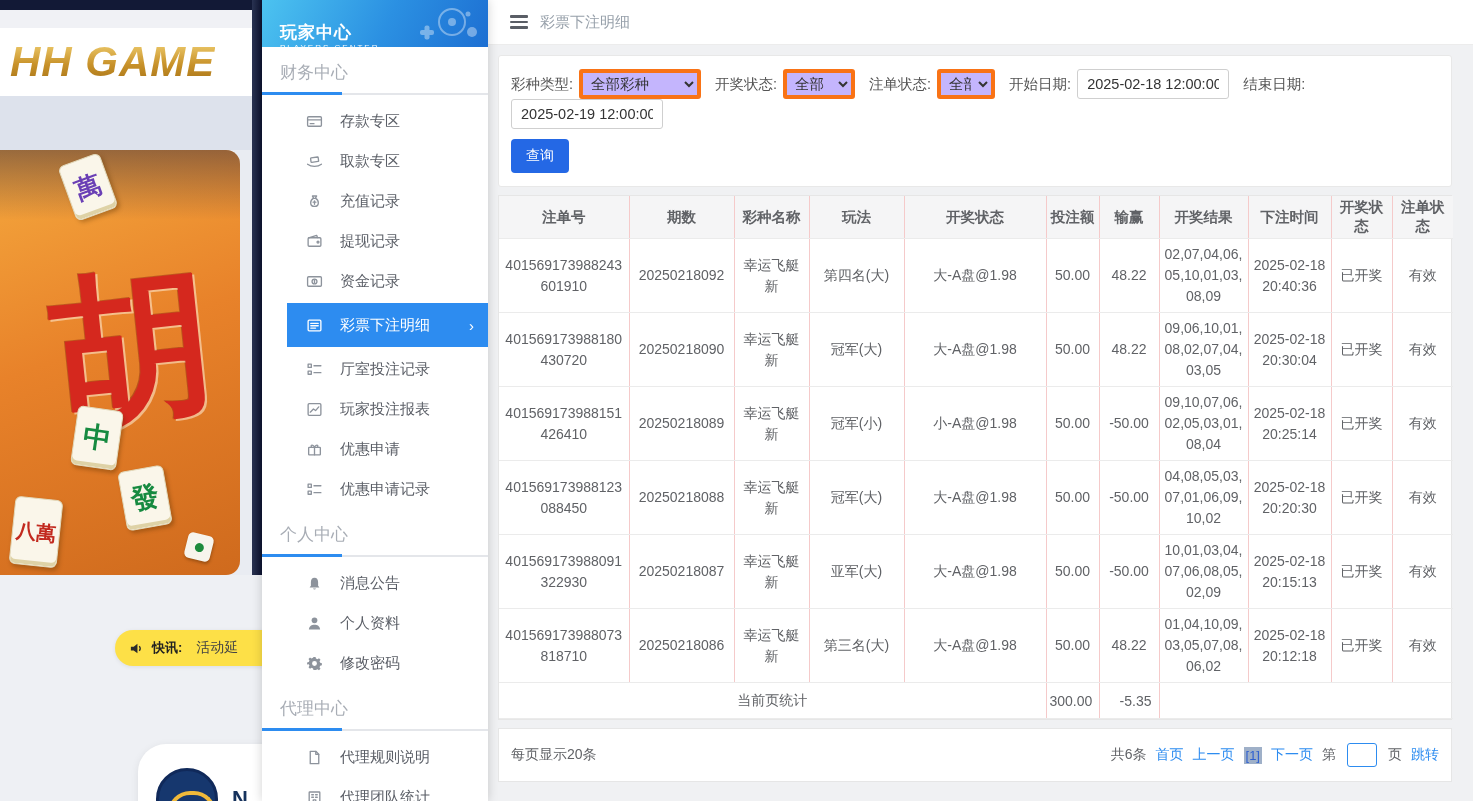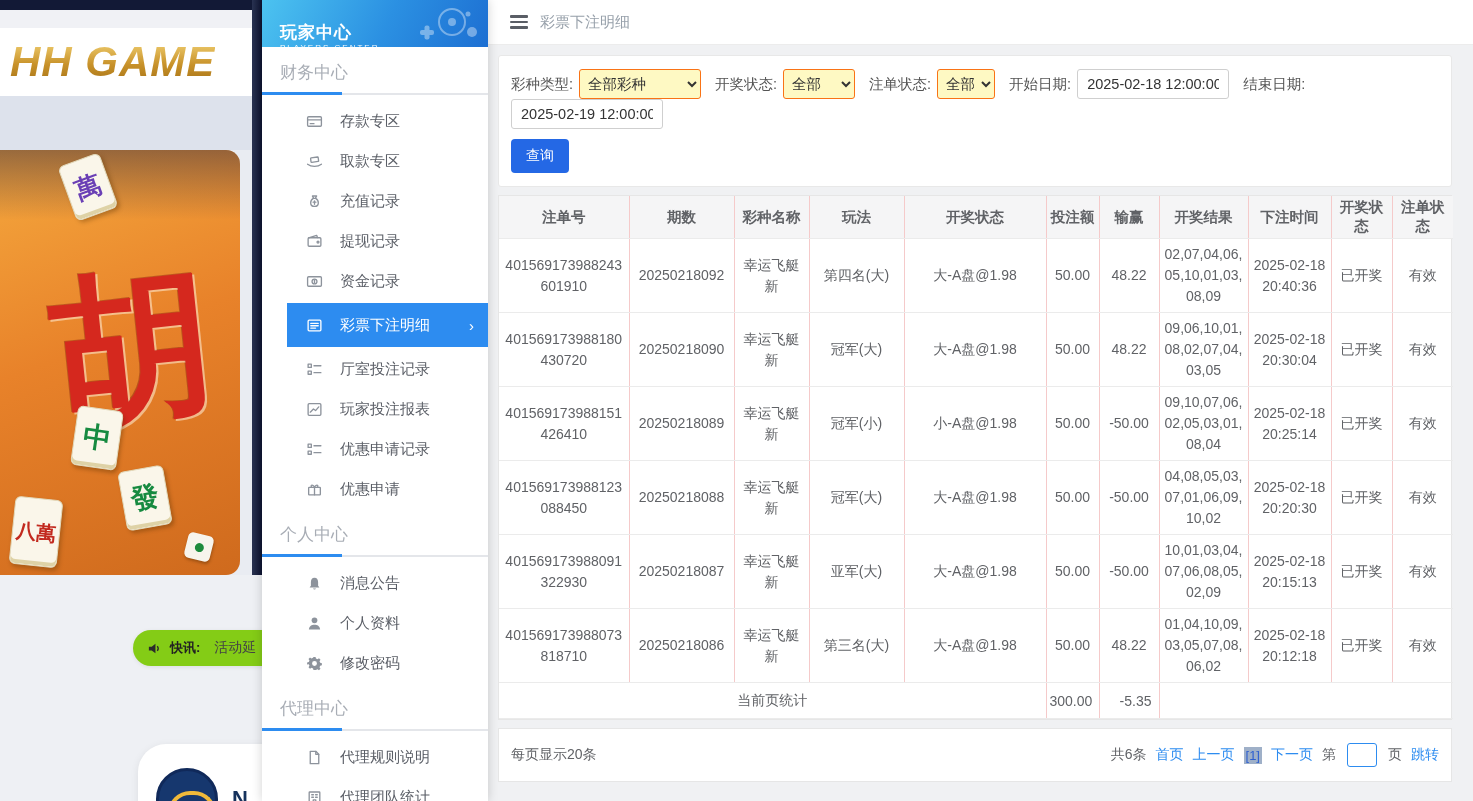--- a/index.html
+++ b/index.html
@@ -21,21 +21,21 @@
     background:linear-gradient(160deg,#f5a93e 0%,#e8822a 45%,#cf6a1d 100%); overflow:hidden; }
   .hero .shade { position:absolute; left:0; top:0; width:100%; height:70px; background:linear-gradient(180deg,rgba(40,30,60,.45),rgba(40,30,60,0)); }
   .tile { position:absolute; background:#faf6ea; border:1px solid #e2d9bb; border-radius:6px; box-shadow:2px 3px 4px rgba(90,50,0,.35), inset 0 -4px 0 #ded2a6;
     display:flex; align-items:center; justify-content:center; font-weight:bold; font-family:"DejaVu Serif","Liberation Serif",serif; }
   .hu-char { position:absolute; left:52px; top:92px; font-size:160px; font-weight:bold; font-family:"DejaVu Serif","Liberation Serif",serif;
     color:#d5281e; transform:rotate(-6deg); text-shadow:2px 2px 0 rgba(255,240,220,.55), -1px -1px 0 rgba(120,20,10,.4); }
   .die { position:absolute; width:26px; height:26px; background:#f7f4ec; border-radius:5px; transform:rotate(14deg);
     box-shadow:1px 2px 3px rgba(80,40,0,.4); display:flex; align-items:center; justify-content:center; }
   .die i { width:9px; height:9px; border-radius:50%; background:#1d8a3c; }
 
-  .ticker { position:absolute; left:133px; top:630px; height:36px; width:170px; background:#84cc16; border-radius:18px;
+  .ticker { position:absolute; left:115px; top:630px; height:36px; width:170px; background:#fde047; border-radius:18px;
     display:flex; align-items:center; padding:0 14px; gap:8px; box-shadow:0 1px 4px rgba(0,0,0,.08); white-space:nowrap; }
   .ticker b { font-size:13px; color:#222; }
   .ticker span { font-size:14px; color:#444; margin-left:6px; }
 
   .bottom-card { position:absolute; left:138px; top:744px; width:200px; height:110px; background:#ffffff; border-radius:28px;
     box-shadow:0 2px 8px rgba(0,0,0,.08); display:flex; align-items:center; padding-left:18px; gap:14px; }
   .team-logo { width:62px; height:62px; border-radius:50%; background:#16376e; border:3px solid #10295a; position:relative; flex:none; overflow:hidden; }
   .team-logo::before { content:""; position:absolute; left:9px; top:20px; width:40px; height:22px; border:4px solid #f0b93a; border-bottom:none; border-radius:22px 22px 0 0; }
   .team-logo::after { content:""; position:absolute; left:4px; top:40px; width:50px; height:3px; background:#f0b93a; }
   .bottom-card .letter { font-size:22px; font-weight:bold; color:#16325c; }
@@ -62,21 +62,21 @@
   .hamburger { width:18px; display:flex; flex-direction:column; gap:3px; cursor:pointer; }
   .hamburger i { height:2.5px; background:#5a5e66; border-radius:1px; }
   .topbar-title { font-size:15px; color:#97a0aa; }
 
   .content { padding:10px 21px 0 10px; flex:1; }
 
   .filter-card { background:#fff; border:1px solid #e8e8e8; border-radius:3px; padding:13px 12px; }
   .filter-row { display:flex; align-items:center; flex-wrap:wrap; gap:0 6px; }
   .f-label { font-size:14.5px; color:#555; margin-left:8px; }
   .f-label:first-child { margin-left:0; }
-  select { height:30px; border:1px solid #f97316; border-radius:3px; background:#fef9c3; font-size:14.5px; color:#333; padding:0 4px; font-family:inherit; }
+  select { height:30px; border:4px solid #f97316; border-radius:3px; background:#c4b5fd; font-size:14.5px; color:#333; padding:0 4px; font-family:inherit; }
   .sel-lottery { width:122px; } .sel-draw { width:72px; } .sel-order { width:58px; }
   .date-input { height:30px; width:152px; border:1px solid #cfcfcf; border-radius:3px; font-size:14.5px; color:#333; padding:0 9px; font-family:inherit; }
   .search-btn { margin-top:10px; background:#2468e5; color:#fff; border:none; border-radius:4px; font-size:14px; padding:8px 15px; cursor:pointer; font-family:inherit; }
 
   .table-card { background:#fff; border:1px solid #e6e6e6; margin-top:8px; }
   table { width:100%; border-collapse:collapse; table-layout:fixed; }
   th, td { border-right:1px solid #f5caca; border-bottom:1px solid #ebebeb; text-align:center; vertical-align:middle; font-size:14px; color:#606266; padding:2px 3px; }
   th:last-child, td:last-child { border-right:none; }
   th { height:42px; background:#f5f5f6; font-weight:bold; font-size:14.5px; }
   tbody tr.data-row td { height:74px; line-height:1.5; }
@@ -232,37 +232,37 @@
           <svg width="17" height="17" viewBox="0 0 16 16" fill="none" stroke="currentColor" stroke-width="1.25" stroke-linecap="round" stroke-linejoin="round">
             <rect x="2" y="2.5" width="12" height="11" rx="1"></rect>
             <polyline points="4,10.5 7,7.5 9,9 12,5.5"></polyline>
           </svg>
         </span>
         <span>玩家投注报表</span>
       </div>
       <div class="menu-item">
         <span class="mi-icon">
           <svg width="17" height="17" viewBox="0 0 16 16" fill="none" stroke="currentColor" stroke-width="1.25" stroke-linecap="round" stroke-linejoin="round">
+            <rect x="2.5" y="6" width="11" height="7" rx="0.5"></rect>
+            <line x1="8" y1="6" x2="8" y2="13"></line>
+            <path d="M5.5 6 C3.8 4.5 5.5 2.3 8 5.5 C10.5 2.3 12.2 4.5 10.5 6"></path>
+          </svg>
+        </span>
+        <span>优惠申请</span>
+      </div>
+      <div class="menu-item">
+        <span class="mi-icon">
+          <svg width="17" height="17" viewBox="0 0 16 16" fill="none" stroke="currentColor" stroke-width="1.25" stroke-linecap="round" stroke-linejoin="round">
             <rect x="2" y="3" width="3" height="3"></rect>
             <rect x="2" y="9.5" width="3" height="3"></rect>
             <line x1="7.5" y1="4.5" x2="14" y2="4.5"></line>
             <line x1="7.5" y1="11" x2="14" y2="11"></line>
           </svg>
         </span>
         <span>优惠申请记录</span>
-      </div>
-      <div class="menu-item">
-        <span class="mi-icon">
-          <svg width="17" height="17" viewBox="0 0 16 16" fill="none" stroke="currentColor" stroke-width="1.25" stroke-linecap="round" stroke-linejoin="round">
-            <rect x="2.5" y="6" width="11" height="7" rx="0.5"></rect>
-            <line x1="8" y1="6" x2="8" y2="13"></line>
-            <path d="M5.5 6 C3.8 4.5 5.5 2.3 8 5.5 C10.5 2.3 12.2 4.5 10.5 6"></path>
-          </svg>
-        </span>
-        <span>优惠申请</span>
       </div>
       <div class="sb-section-title">个人中心</div>
       <div class="sb-divider">
         <span class="blue"></span>
         <span class="gray"></span>
       </div>
       <div class="menu-item">
         <span class="mi-icon">
           <svg width="17" height="17" viewBox="0 0 16 16" fill="currentColor" stroke="currentColor" stroke-width="1.25" stroke-linecap="round" stroke-linejoin="round">
             <path stroke="none" d="M8 2.6 C5.6 2.6 4.6 4.6 4.6 6.8 L4.6 10 L3.4 11.7 H12.6 L11.4 10 L11.4 6.8 C11.4 4.6 10.4 2.6 8 2.6 Z"></path>

